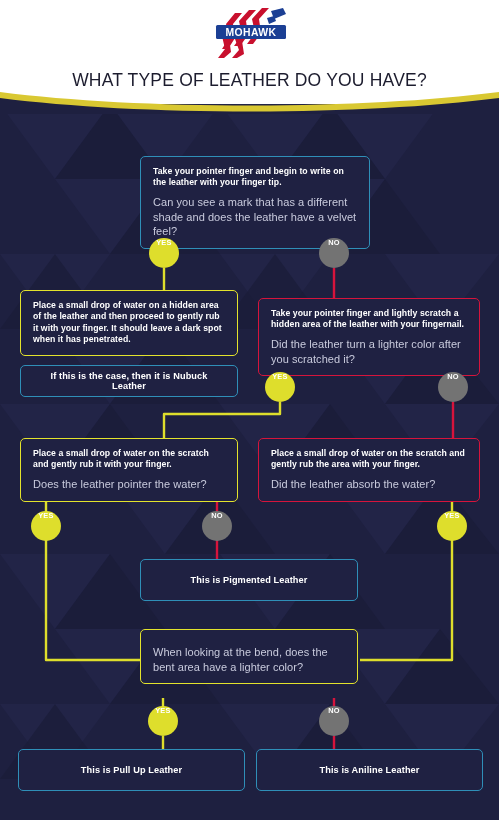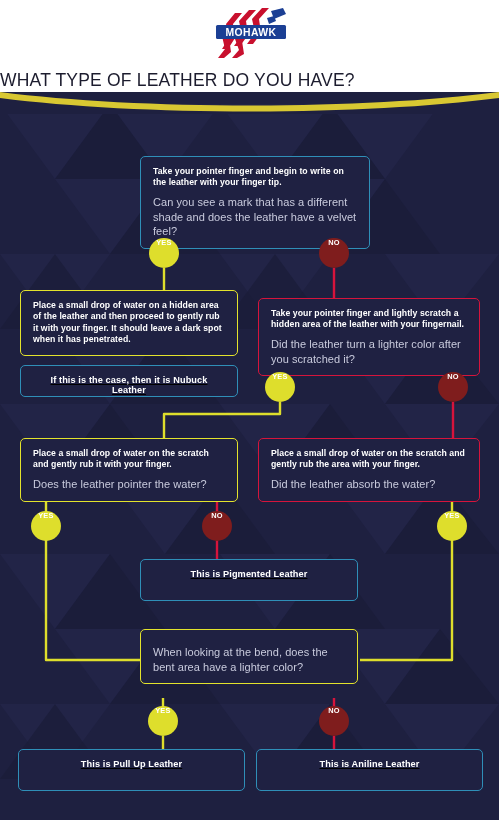--- a/index.html
+++ b/index.html
@@ -19,41 +19,41 @@
     height: 820px;
     background: #1e2040;
     overflow: hidden;
   }
 
   
   .header {
     position: absolute;
     left: 0; top: 0;
     width: 499px;
-    height: 92px;
+    height: 104px;
     background: #ffffff;
     z-index: 5;
   }
 
   .logo-wrap {
     position: absolute;
     left: 50%;
     top: 8px;
     transform: translateX(-50%);
     width: 92px;
     height: 50px;
   }
   .logo-svg { display: block; }
 
   .header-title {
     position: absolute;
     left: 0;
     top: 70px;
     width: 499px;
-    text-align: left;
+    text-align: center;
     font-size: 17.5px;
     font-weight: 400;
     letter-spacing: 0.2px;
     color: #1c1c2e;
     font-family: "Liberation Sans", sans-serif;
   }
 
   
   .swoosh {
     position: absolute;
@@ -110,41 +110,40 @@
   }
   .box-result {
     font-size: 9.2px;
     font-weight: bold;
     color: #ffffff;
     text-align: center;
     letter-spacing: 0.1px;
   }
   .box.result-box {
     display: flex;
-    align-items: flex-start;
+    align-items: center;
     justify-content: center;
-    text-decoration: underline;
   }
 
   
   .pill {
     position: absolute;
     z-index: 4;
     width: 30px;
     height: 30px;
     border-radius: 50%;
     display: flex;
     justify-content: center;
     font-size: 7.4px;
     font-weight: bold;
     letter-spacing: 0.3px;
     color: #ffffff;
   }
   .pill.yes { background: #dede2c; color: #ffffff; }
-  .pill.no  { background: #7f1d1d; color: #ffffff; }
+  .pill.no  { background: #737373; color: #ffffff; }
 </style>
 </head>
 <body>
 
 <div id="page">
 
   <svg class="bg-facets" width="499" height="716" viewBox="0 0 499 716">
     <rect x="0" y="0" width="499" height="716" fill="#1e2040"></rect>
     <g fill="#232549" opacity="0.85">
       <polygon points="0,0 110,0 55,75"></polygon>

